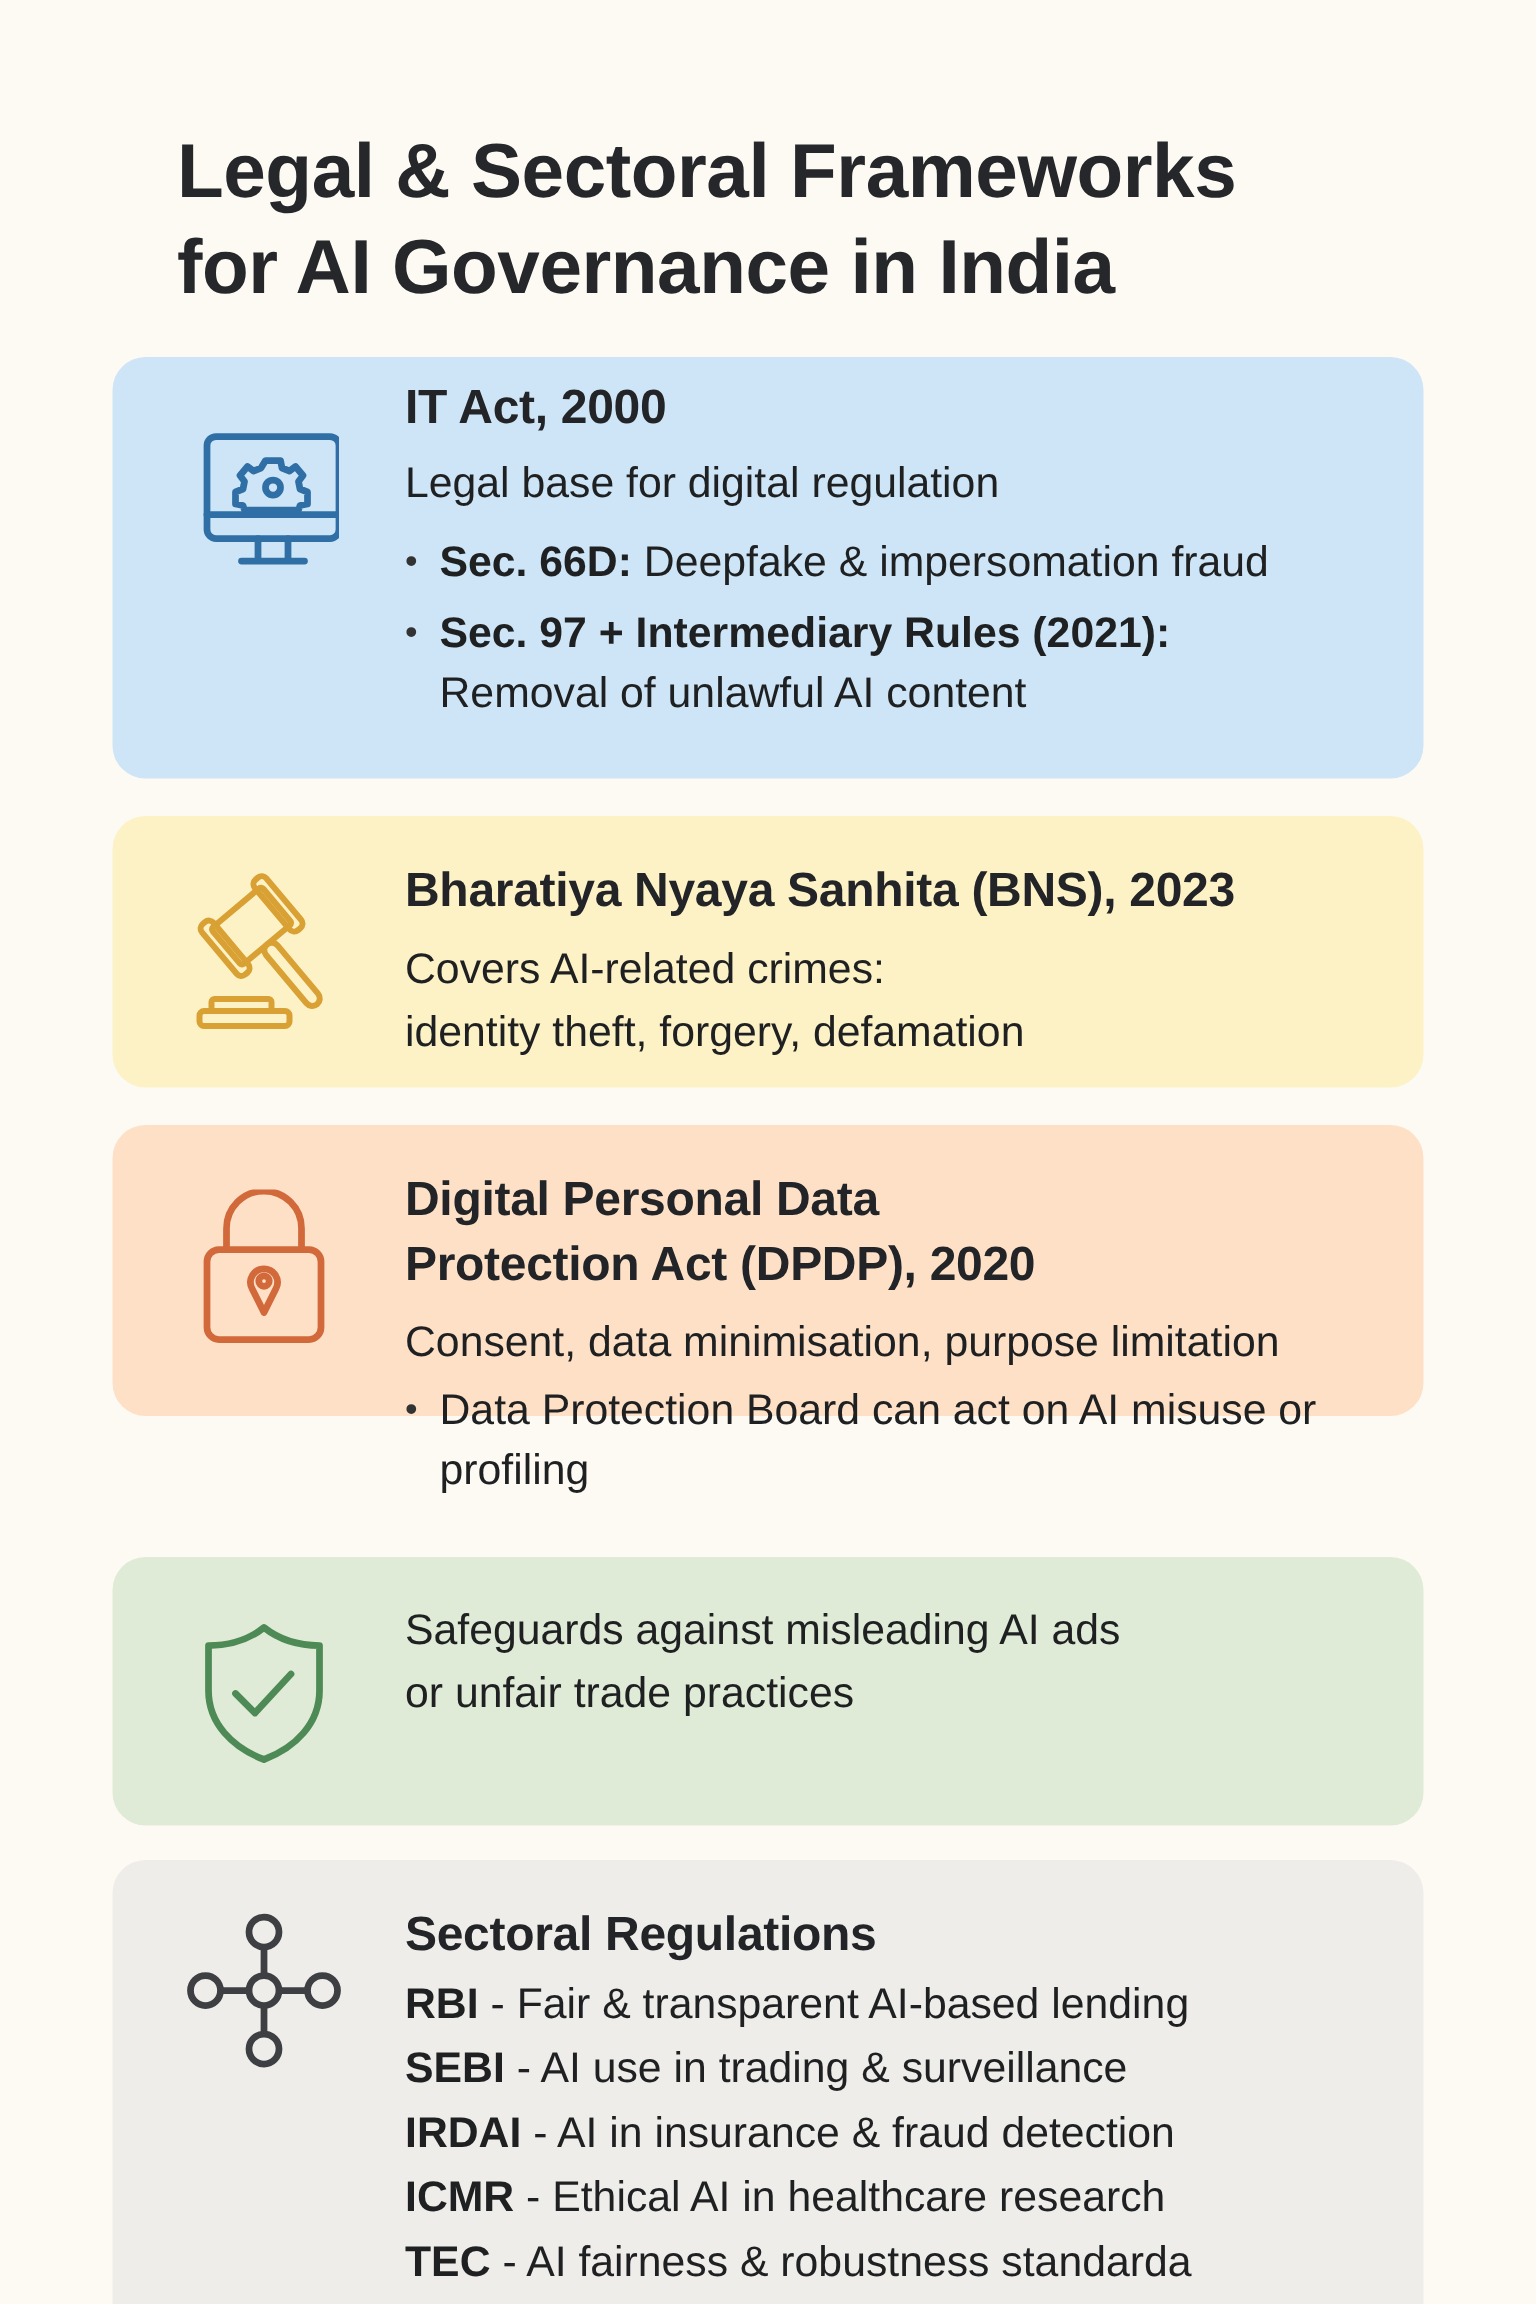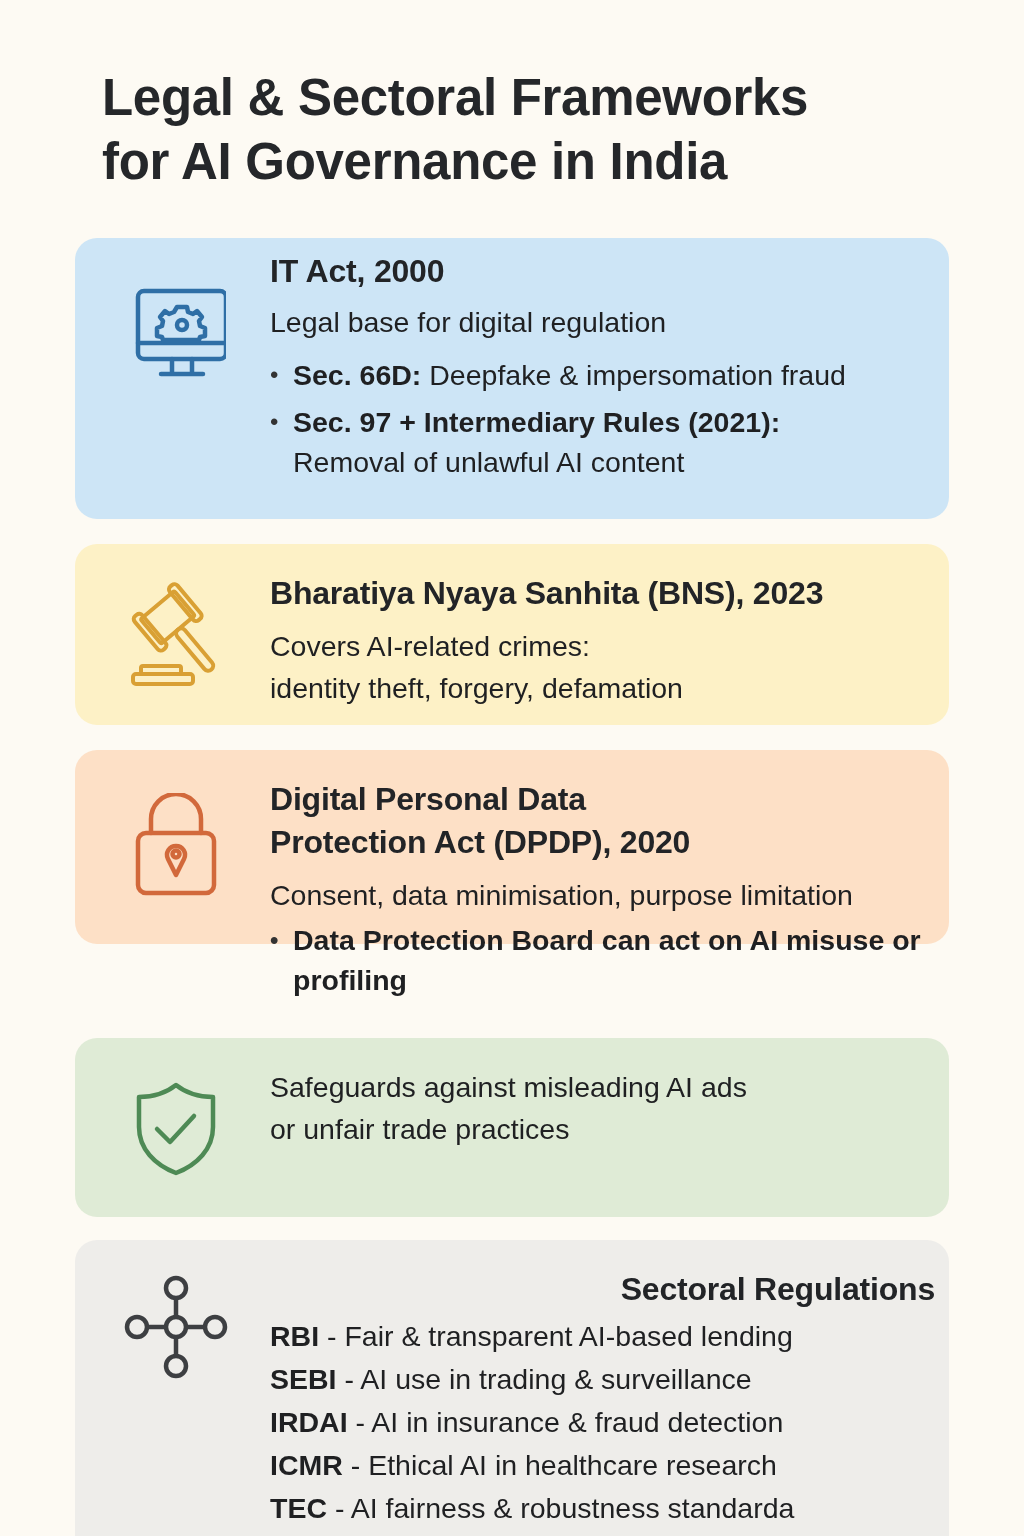--- a/index.html
+++ b/index.html
@@ -6,21 +6,21 @@
   body {
     width: 1024px; height: 1536px; overflow: hidden;
     background: #fdfaf3;
     font-family: "Liberation Sans", "DejaVu Sans", sans-serif;
     color: #1f2022;
     position: relative;
   }
   .title {
     position: absolute; left: 102px; top: 66px; width: 860px;
     font-size: 51px; font-weight: 700; line-height: 64px;
-    letter-spacing: -0.3px; color: #25272a; margin: 0;
+    letter-spacing: -0.3px; color: #25272a; margin: 16px;
   }
   .card {
     position: absolute; left: 75px; width: 874px;
     border-radius: 22px; box-sizing: border-box;
   }
   .card .icon {
     position: absolute; left: 36px; width: 130px; height: 130px;
     display: flex; align-items: center; justify-content: center;
   }
   .card .body { position: absolute; left: 195px; right: 14px; }
@@ -104,21 +104,21 @@
       <path d="M20 40 V26 a25 25 0 0 1 50 0 V40"></path>
       <rect x="7" y="40" width="76" height="60" rx="8"></rect>
       <path d="M45 82 L37 66 a9 9 0 1 1 16 0 Z"></path>
       <circle cx="45" cy="61" r="3.5"></circle>
     </svg>
   </div>
   <div class="body" style="top:28px;">
     <h2>Digital Personal Data</h2>
     <h2>Protection Act (DPDP), 2020</h2>
     <p style="margin-top:10px;">Consent, data minimisation, purpose limitation</p>
-    <div class="bullet" style="margin-top:4px;font-weight:bold;">
+    <div class="bullet" style="margin-top:4px;">
       <span>Data Protection Board can act on AI misuse or profiling</span>
     </div>
   </div>
 </section>
 
 <section class="card" id="card-cpa">
   <div class="icon" style="top:24px;">
     <svg width="90" height="100" viewBox="0 0 90 100" fill="none" stroke="#4e8a55" stroke-width="4.5" stroke-linejoin="round" stroke-linecap="round">
       <path d="M45 8 C35 16 22 20 8 20 V50 C8 72 24 88 45 96 C66 88 82 72 82 50 V20 C68 20 55 16 45 8 Z"></path>
       <path d="M26 52 L39 65 L63 39"></path>
@@ -138,21 +138,21 @@
       <circle cx="16" cy="55" r="10"></circle>
       <circle cx="94" cy="55" r="10"></circle>
       <circle cx="55" cy="55" r="10"></circle>
       <line x1="55" y1="26" x2="55" y2="45"></line>
       <line x1="55" y1="65" x2="55" y2="84"></line>
       <line x1="26" y1="55" x2="45" y2="55"></line>
       <line x1="65" y1="55" x2="84" y2="55"></line>
     </svg>
   </div>
   <div class="body" style="top:28px;">
-    <h2 style="margin-bottom:4px;text-align:right;">Sectoral Regulations</h2>
+    <h2 style="margin-bottom:4px;">Sectoral Regulations</h2>
     <div class="sect-row">
       <b>RBI</b><span> - Fair &amp; transparent AI-based lending</span>
     </div>
     <div class="sect-row">
       <b>SEBI</b><span> - AI use in trading &amp; surveillance</span>
     </div>
     <div class="sect-row">
       <b>IRDAI</b><span> - AI in insurance &amp; fraud detection</span>
     </div>
     <div class="sect-row">

